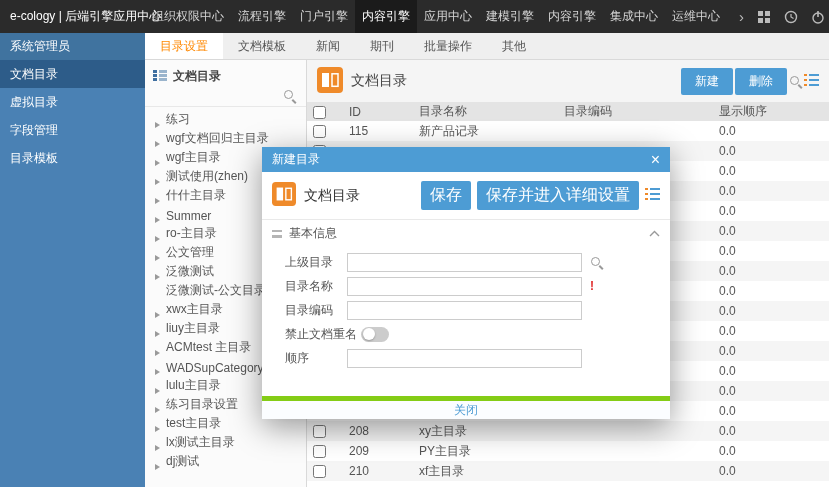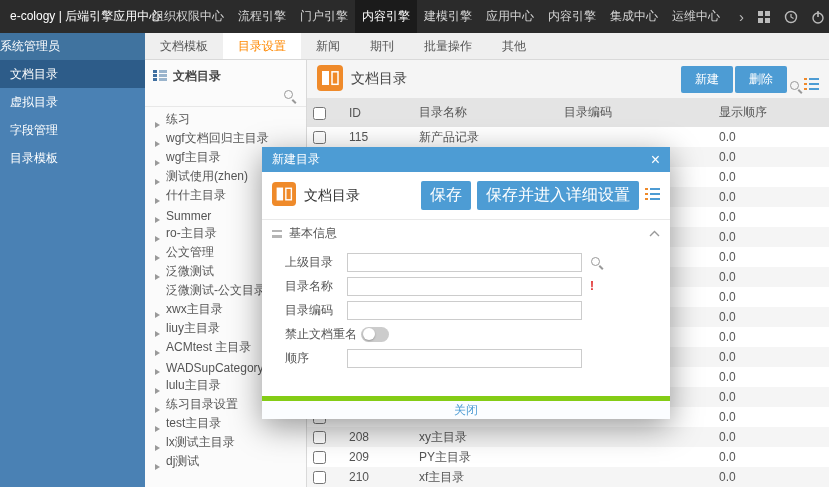--- a/index.html
+++ b/index.html
@@ -12,21 +12,21 @@
   .topmenu{display:flex}
   .tm-item{display:flex;align-items:center;padding:0 7px;color:#d5d5d5;cursor:pointer;white-space:nowrap}
   .tm-item.active{background:#1b1b1b;color:#fff}
   .top-right{margin-left:auto;display:flex;align-items:center;gap:13px;padding:0 12px;color:#bbb}
   .chev{font-size:15px;cursor:pointer;line-height:1}
   .tb-icon{display:flex;align-items:center;cursor:pointer}
 
   
   .below{display:flex;height:454px}
   .sidebar{width:145px;background:#4a81b4;flex-shrink:0}
-  .sb-header{height:27px;line-height:27px;background:#40739f;color:#fff}
+  .sb-header{height:27px;line-height:27px;padding-left:10px;background:#40739f;color:#fff}
   .sb-item{height:28px;line-height:28px;padding-left:10px;color:#fff;cursor:pointer}
   .sb-item.active{background:#2d5c89}
 
   .right-col{flex:1;display:flex;flex-direction:column;min-width:0}
   .tabbar{height:27px;background:#efefef;border-bottom:1px solid #d9d9d9;display:flex}
   .tab{padding:0 15px;line-height:26px;color:#555;cursor:pointer;white-space:nowrap}
   .tab.active{background:#fff;color:#ff8800}
 
   .content{flex:1;display:flex;min-height:0}
 
@@ -36,25 +36,25 @@
   .tree-search{display:flex;justify-content:flex-end;padding:1px 10px 4px;border-bottom:1px solid #e8e8e8}
   .tree-list{flex:1;overflow:hidden;padding-top:2px}
   .tree-item{height:19px;display:flex;align-items:flex-end;padding-left:10px;cursor:pointer;color:#555;white-space:nowrap}
   .tree-item .arr{width:11px;display:flex;flex-shrink:0}
   .tree-item .arr.show::before{content:"";border-left:5px solid #9a9a9a;border-top:3px solid transparent;border-bottom:3px solid transparent}
 
   
   .main{flex:1;display:flex;flex-direction:column;min-width:0;background:#fff}
   .toolbar{height:42px;background:#f5f5f5;display:flex;align-items:center;gap:8px;padding:0 10px}
   .main-title{font-size:14px;color:#444}
-  .toolbar-right{margin-left:auto;display:flex;align-items:flex-end;gap:2px}
+  .toolbar-right{margin-left:auto;display:flex;align-items:center;gap:2px}
   .btn{background:#4d9cd4;color:#fff;border:0;border-radius:2px;padding:5px 14px;font-size:12px;cursor:pointer;font-family:inherit}
 
   table{width:100%;border-collapse:collapse;table-layout:fixed}
-  th{background:#e4e4e4;font-weight:normal;text-align:left;height:29px;padding:0 6px;color:#555}
+  th{background:#e4e4e4;font-weight:normal;text-align:left;height:19px;padding:0 6px;color:#555}
   td{height:20px;padding:0 6px;overflow:hidden;white-space:nowrap;color:#555}
   tr.odd{background:#f5f5f5}
   col.c-check{width:36px}col.c-id{width:70px}col.c-name{width:145px}col.c-code{width:155px}
   input[type=checkbox]{width:13px;height:13px;vertical-align:middle;cursor:pointer}
 
   
   .mag{position:relative;width:13px;height:13px;display:inline-block;cursor:pointer;flex-shrink:0}
   .mag::before{content:"";position:absolute;left:1px;top:1px;width:7px;height:7px;border:1.5px solid #999;border-radius:50%}
   .mag::after{content:"";position:absolute;left:9.5px;top:9.5px;width:5px;height:1.5px;background:#999;transform:rotate(45deg);transform-origin:0 0}
 
@@ -86,22 +86,22 @@
 </head>
 <body>
 
 <header class="topbar">
   <div class="brand">e-cology | 后端引擎应用中心</div>
   <nav class="topmenu">
       <div class="tm-item">组织权限中心</div>
       <div class="tm-item">流程引擎</div>
       <div class="tm-item">门户引擎</div>
       <div class="tm-item active">内容引擎</div>
+      <div class="tm-item">应用中心</div>
       <div class="tm-item">建模引擎</div>
-      <div class="tm-item">应用中心</div>
       <div class="tm-item">内容引擎</div>
       <div class="tm-item">集成中心</div>
       <div class="tm-item">运维中心</div>
     </nav>
   <div class="top-right">
     <span class="chev">›</span>
     <span class="tb-icon">
       <svg width="14" height="14" viewBox="0 0 14 14">
           <rect x="1" y="1" width="5" height="5" fill="#bbb"></rect>
           <rect x="8" y="1" width="5" height="5" fill="#bbb"></rect>
@@ -132,22 +132,22 @@
         <div class="sb-item active">文档目录</div>
         <div class="sb-item">虚拟目录</div>
         <div class="sb-item">字段管理</div>
         <div class="sb-item">目录模板</div>
       </div>
   </aside>
 
   <div class="right-col">
 
     <div class="tabbar">
+        <div class="tab active">目录设置</div>
         <div class="tab">文档模板</div>
-        <div class="tab active">目录设置</div>
         <div class="tab">新闻</div>
         <div class="tab">期刊</div>
         <div class="tab">批量操作</div>
         <div class="tab">其他</div>
       </div>
 
     <div class="content">
 
       <section class="tree">
         <div class="tree-head">

